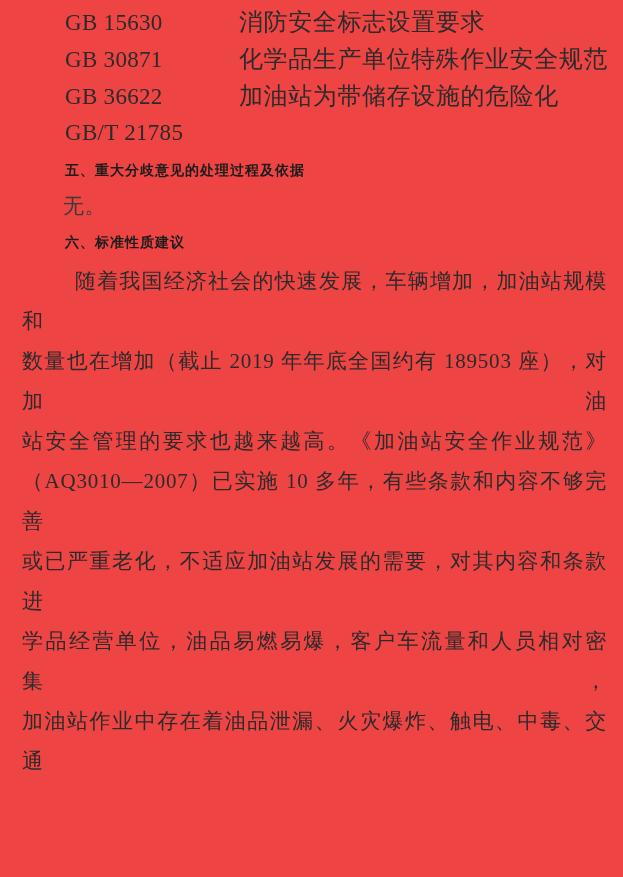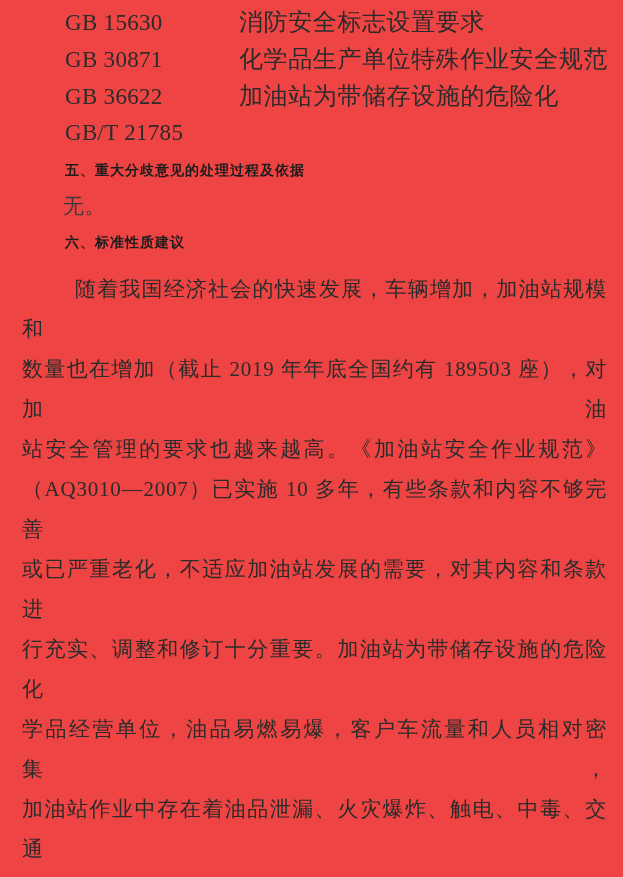--- a/index.html
+++ b/index.html
@@ -65,21 +65,21 @@
     white-space: normal;
   }
   .body-line.justify {
     text-align: justify;
     text-align-last: justify;
     text-justify: inter-character;
   }
   .body-line.indent {
     text-indent: 53px;
   }
-  .heading + .body-line { margin-top: 8px; }
+  .heading + .body-line { margin-top: 0; }
 </style>
 </head>
 <body>
 
 <div class="page">
   <div id="doc">
       <div class="ref-line">
         <span class="ref-code">GB 15630</span>
         <span class="ref-title">消防安全标志设置要求</span>
       </div>
@@ -95,17 +95,16 @@
         <span class="ref-code">GB/T 21785</span>
       </div>
       <div class="heading">五、重大分歧意见的处理过程及依据</div>
       <div class="plain-line">无。</div>
       <div class="heading">六、标准性质建议</div>
       <div class="body-line indent justify">随着我国经济社会的快速发展，车辆增加，加油站规模和</div>
       <div class="body-line justify">数量也在增加（截止 2019 年年底全国约有 189503 座），对加油</div>
       <div class="body-line justify">站安全管理的要求也越来越高。《加油站安全作业规范》</div>
       <div class="body-line justify">（AQ3010—2007）已实施 10 多年，有些条款和内容不够完善</div>
       <div class="body-line justify">或已严重老化，不适应加油站发展的需要，对其内容和条款进</div>
-      <div class="body-line justify">行充实、调整和修订十分重要。加油站为带储存设施的危险化</div>
       <div class="body-line justify">学品经营单位，油品易燃易爆，客户车流量和人员相对密集，</div>
       <div class="body-line justify">加油站作业中存在着油品泄漏、火灾爆炸、触电、中毒、交通</div>
     </div>
 </div>
 
 </body></html>

